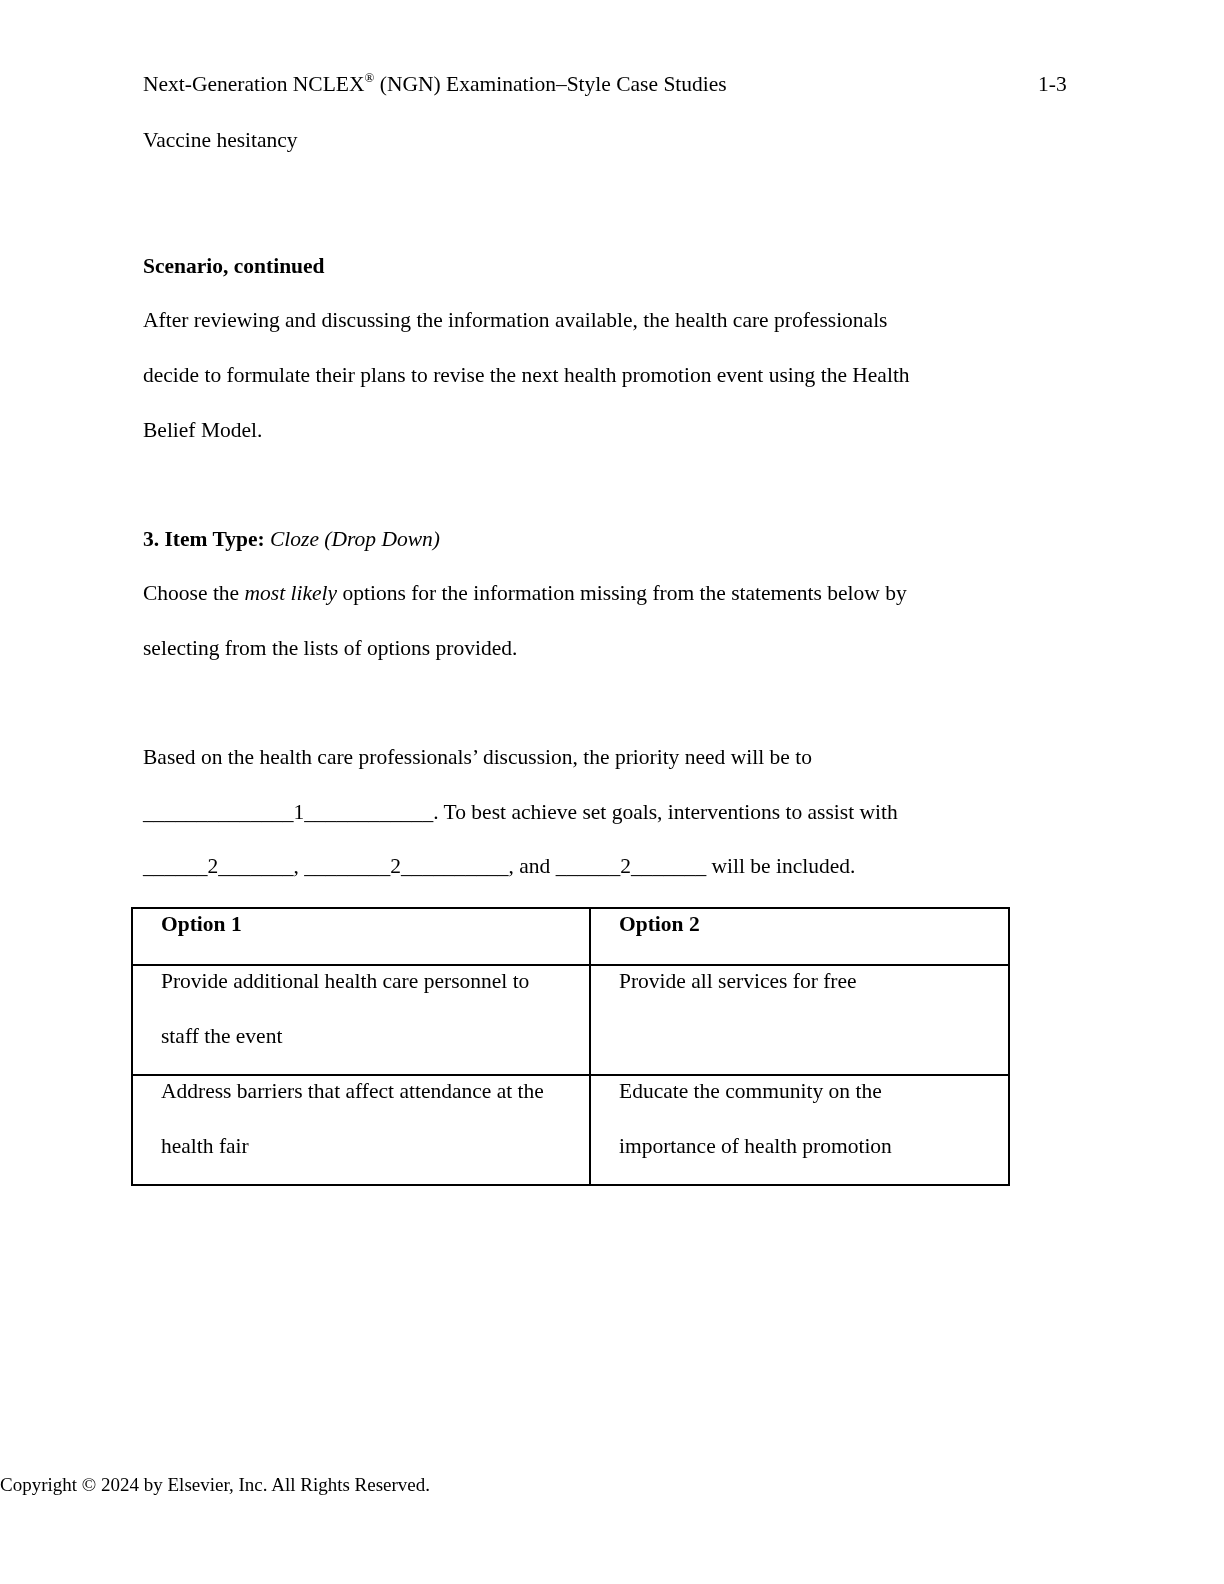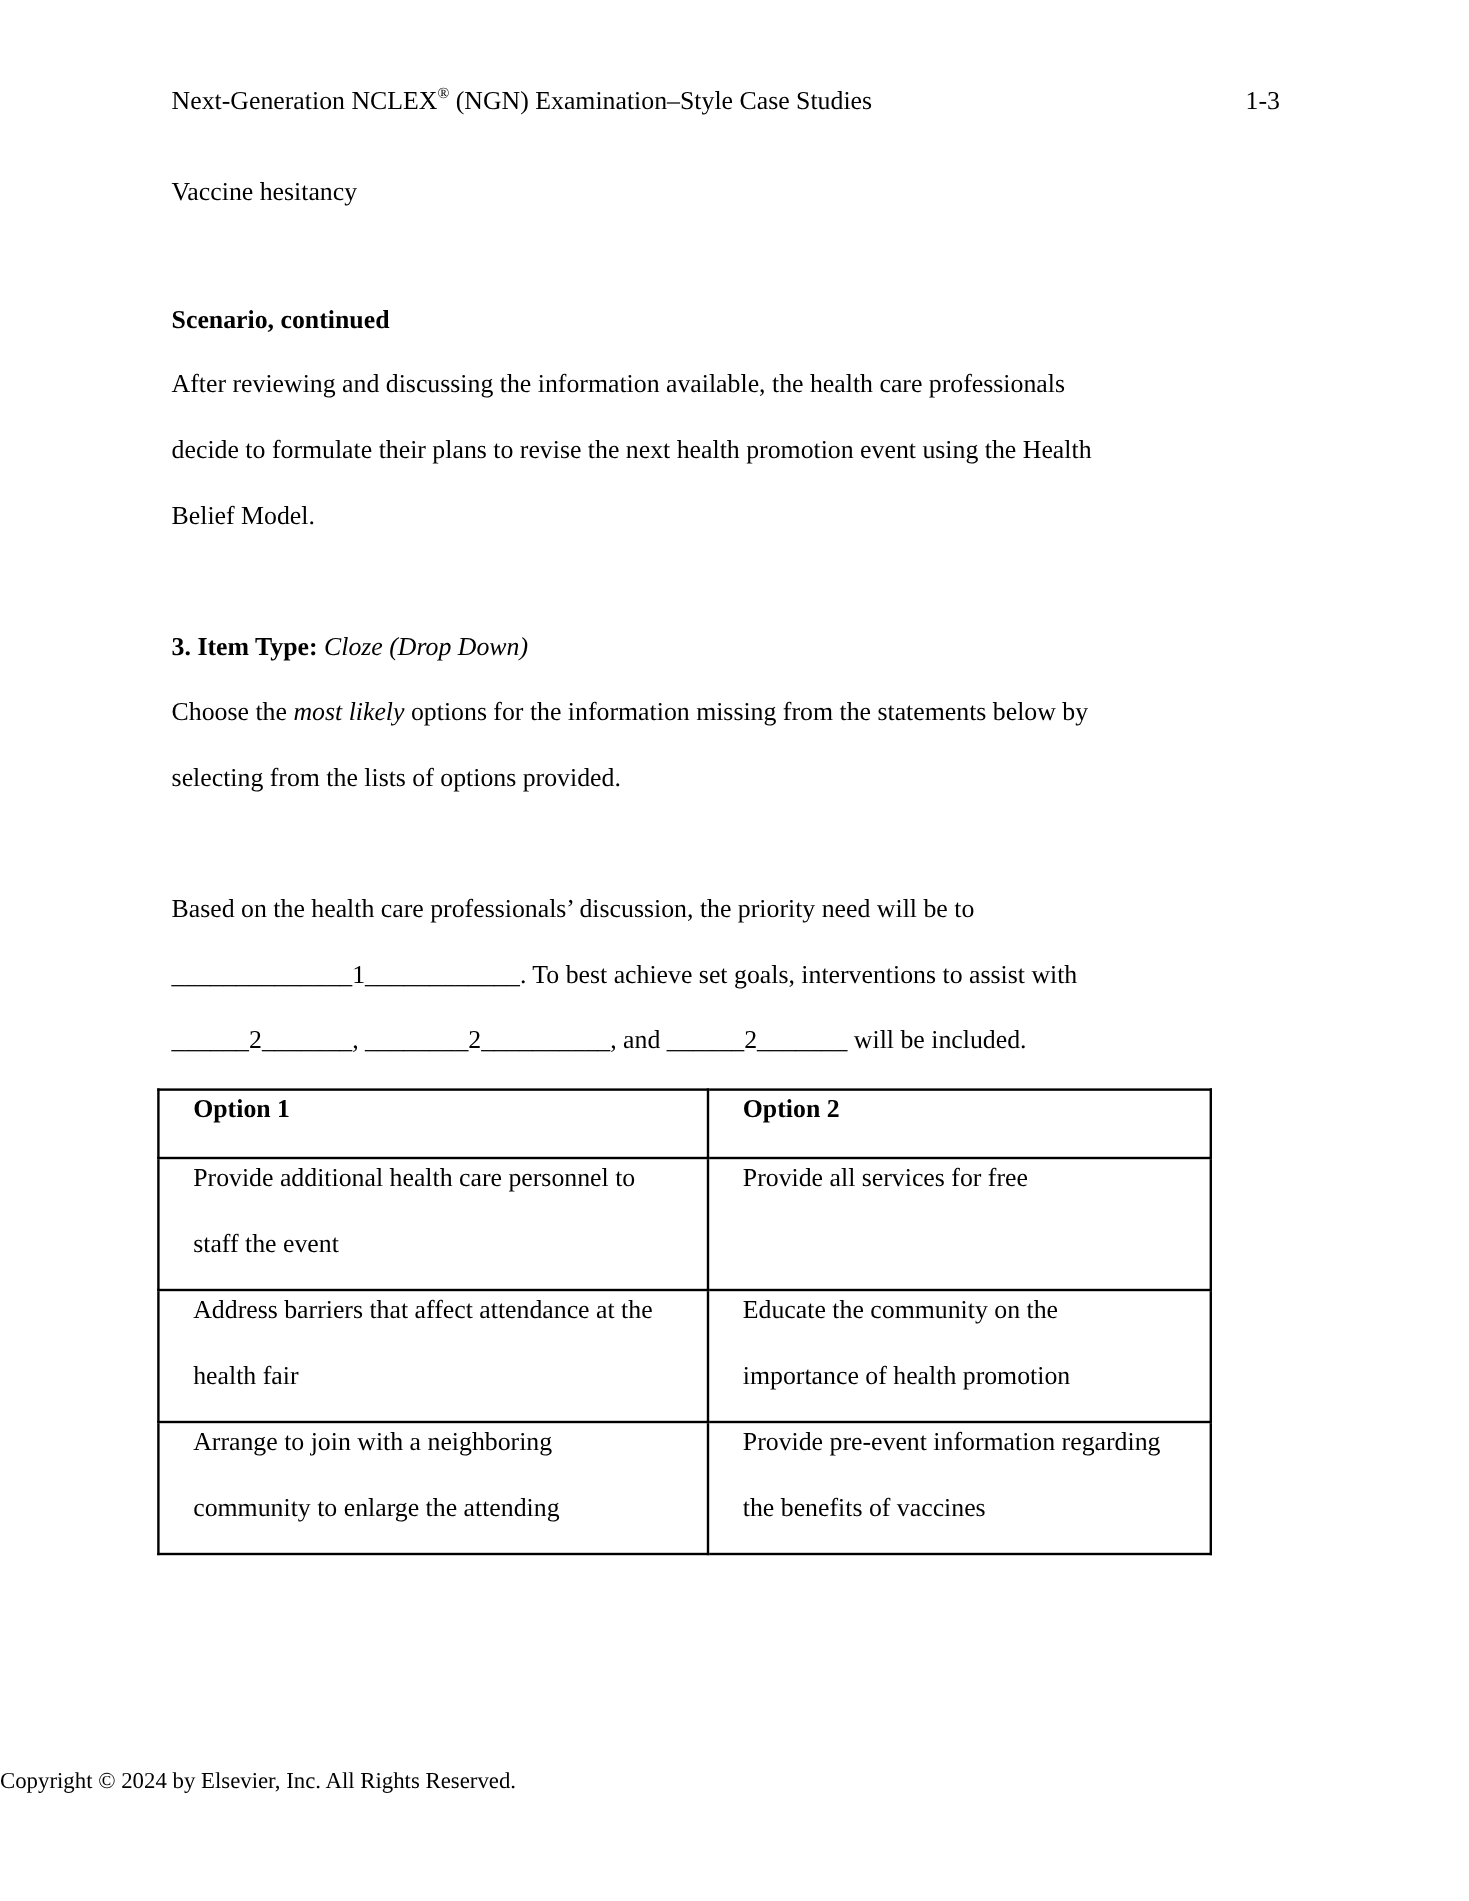--- a/index.html
+++ b/index.html
@@ -18,21 +18,21 @@
   tr.row td { height:108px;border-radius:21px; }
   td .cell-text { display:block; margin-top:-12px;margin-left:18px; }
   .footer { left:0; width:1224px; text-align:left; top:1474px; font-size:19px; }
 </style>
 </head>
 <body>
 
 <div class="abs header-left"><span>Next-Generation NCLEX</span><sup>®</sup><span> (NGN) Examination–Style Case Studies</span></div>
 <div class="abs header-right">1-3</div>
 
-<div class="para-line" style="top:148px">Vaccine hesitancy</div>
+<div class="para-line" style="top:128px">Vaccine hesitancy</div>
 
 <div class="para-line" style="top:254px"><b>Scenario, continued</b></div>
 <div class="para-line" style="top:308px">After reviewing and discussing the information available, the health care professionals</div>
 <div class="para-line" style="top:363px">decide to formulate their plans to revise the next health promotion event using the Health</div>
 <div class="para-line" style="top:418px">Belief Model.</div>
 
 <div class="para-line" style="top:527px"><b>3. Item Type:</b> <i>Cloze (Drop Down)</i></div>
 <div class="para-line" style="top:581px"><span>Choose the </span><i>most likely</i><span> options for the information missing from the statements below by</span></div>
 <div class="para-line" style="top:636px">selecting from the lists of options provided.</div>
 
@@ -59,24 +59,16 @@
         </td>
   </tr>
   <tr class="row">
     <td class="c1">
           <span class="cell-text"><span>Address barriers that affect attendance at the</span><br><span>health fair</span></span>
         </td>
     <td>
           <span class="cell-text"><span>Educate the community on the</span><br><span>importance of health promotion</span></span>
         </td>
   </tr>
-  <tr class="row">
-    <td class="c1">
-          <span class="cell-text"><span>Arrange to join with a neighboring</span><br><span>community to enlarge the attending</span></span>
-        </td>
-    <td>
-          <span class="cell-text"><span>Provide pre-event information regarding</span><br><span>the benefits of vaccines</span></span>
-        </td>
-  </tr>
 </tbody>
   </table>
 
 <div class="abs footer">Copyright © 2024 by Elsevier, Inc. All Rights Reserved.</div>
 
 </body></html>

